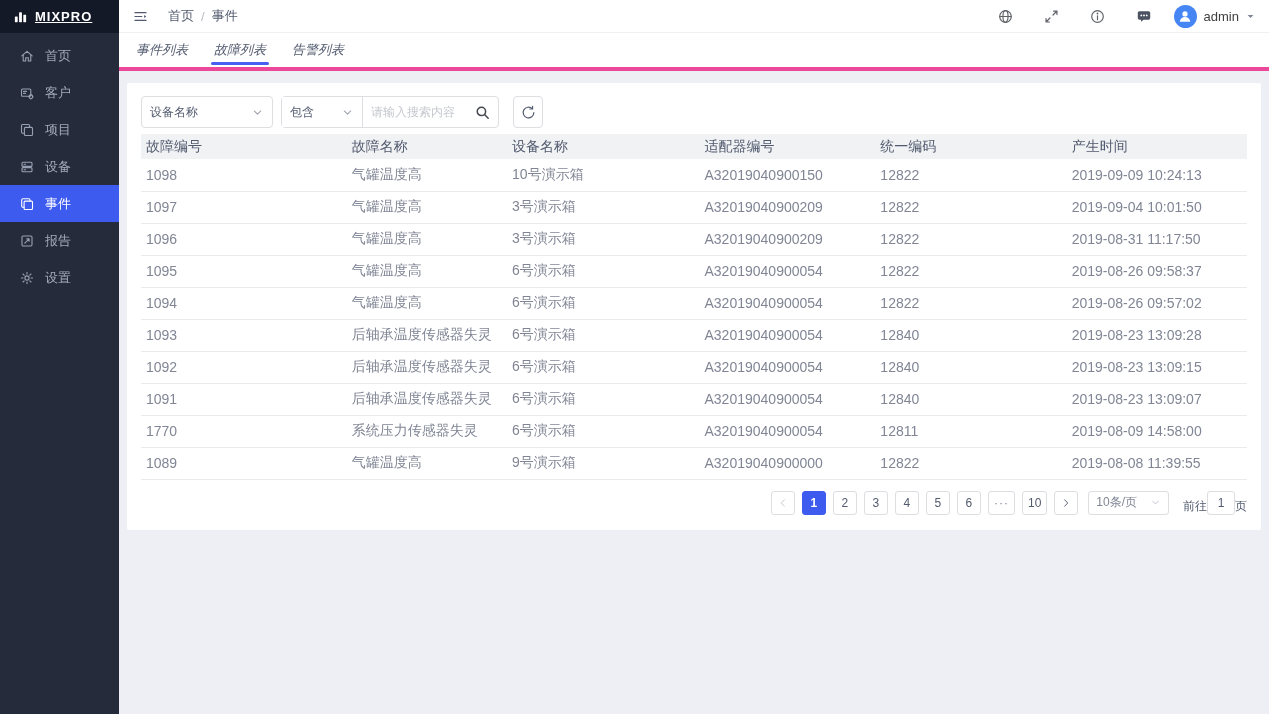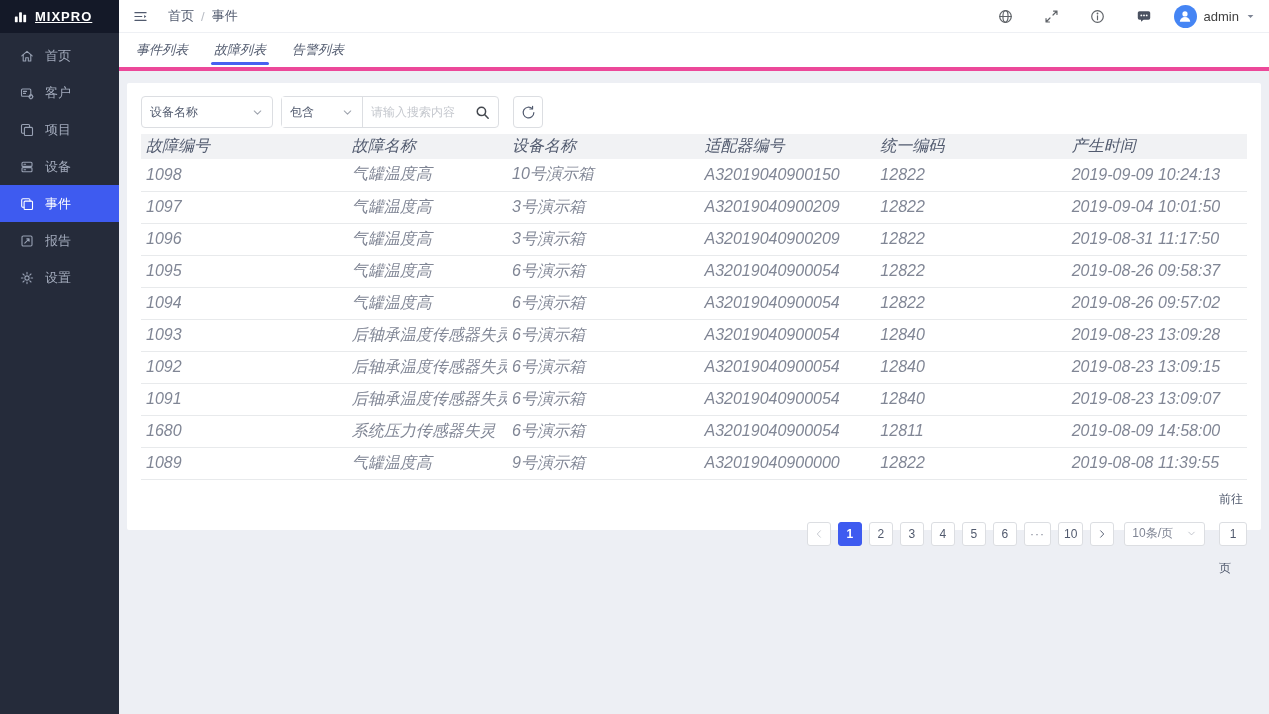--- a/index.html
+++ b/index.html
@@ -53,35 +53,35 @@
   .sel-field{width:132px;margin-right:8px;}
   .search-group{display:flex;align-items:stretch;border:1px solid #dcdee2;border-radius:4px;height:32px;background:#fff;}
   .sel-op{width:81px;border:none;border-right:1px solid #dcdee2;border-radius:0;height:auto;}
   .search-box{display:flex;align-items:center;width:135px;padding:0 8px;}
   .search-box input{flex:1;border:none;outline:none;font-size:12px;color:#515a6e;min-width:0;font-family:inherit;}
   .search-box input::placeholder{color:#c5c8ce;}
   .search-btn{color:#43474e;cursor:pointer;margin-left:4px;}
   .refresh-btn{width:30px;height:32px;border:1px solid #dcdee2;border-radius:4px;background:#fff;margin-left:14px;display:flex;align-items:center;justify-content:center;color:#515a6e;cursor:pointer;}
 
   
-  table{width:100%;border-collapse:collapse;table-layout:fixed;font-size:16px;font-style:italic;}
+  table{width:100%;border-collapse:collapse;table-layout:fixed;font-size:14px;}
   thead th{background:#f1f2f4;color:#515a6e;font-weight:normal;text-align:left;height:25px;padding:0 6px 0 5px;white-space:nowrap;overflow:hidden;}
   tbody td{height:32px;color:#808695;border-bottom:1px solid #e8eaec;padding:0 6px 0 5px;white-space:nowrap;overflow:hidden;}
 
   
   .pagination{display:flex;align-items:center;justify-content:flex-end;margin-top:11px;}
   .pager-pages{display:flex;align-items:center;}
   .pg-btn{min-width:24px;height:24px;border:1px solid #dcdee2;border-radius:3px;background:#fff;display:flex;align-items:center;justify-content:center;margin-left:7px;padding:0 5px;color:#515a6e;font-size:12px;cursor:pointer;}
   .pg-btn:first-child{margin-left:0;}
   .pg-btn.active{background:#3e5bf0;border-color:#3e5bf0;color:#fff;font-weight:bold;}
   .pg-btn.disabled{color:#c5c8ce;cursor:default;}
   .pg-ellipsis{letter-spacing:1px;color:#808695;}
   .size-select{height:24px;border:1px solid #dcdee2;border-radius:3px;display:flex;align-items:center;gap:13px;padding:0 7px;margin-left:10px;color:#808695;cursor:pointer;background:#fff;}
   .size-select .ic{color:#b8bcc4;}
-  .jump{display:flex;align-items:flex-start;margin-left:14px;gap:14px;color:#515a6e;flex-direction:column;}
+  .jump{display:flex;align-items:flex-end;margin-left:14px;gap:0;color:#515a6e;}
   .jump-input{width:28px;height:24px;border:1px solid #dcdee2;border-radius:3px;text-align:center;font-size:12px;color:#515a6e;outline:none;font-family:inherit;}
 </style>
 </head>
 <body>
 
 <aside class="sidebar" data-name="sidebar">
   <div class="brand" data-name="brand-logo">
     <span class="ic" data-name="bar-chart-logo-icon">
         <svg width="15" height="15" viewBox="0 0 16 16" fill="currentColor">
           <rect x="2" y="8" width="3" height="6" rx="0.5"></rect>
@@ -350,21 +350,21 @@
             </tr>
             <tr data-name="table-row">
               <td data-name="table-cell">1091</td>
               <td data-name="table-cell">后轴承温度传感器失灵</td>
               <td data-name="table-cell">6号演示箱</td>
               <td data-name="table-cell">A32019040900054</td>
               <td data-name="table-cell">12840</td>
               <td data-name="table-cell">2019-08-23 13:09:07</td>
             </tr>
             <tr data-name="table-row">
-              <td data-name="table-cell">1680</td>
+              <td data-name="table-cell">1770</td>
               <td data-name="table-cell">系统压力传感器失灵</td>
               <td data-name="table-cell">6号演示箱</td>
               <td data-name="table-cell">A32019040900054</td>
               <td data-name="table-cell">12811</td>
               <td data-name="table-cell">2019-08-09 14:58:00</td>
             </tr>
             <tr data-name="table-row">
               <td data-name="table-cell">1089</td>
               <td data-name="table-cell">气罐温度高</td>
               <td data-name="table-cell">9号演示箱</td>

